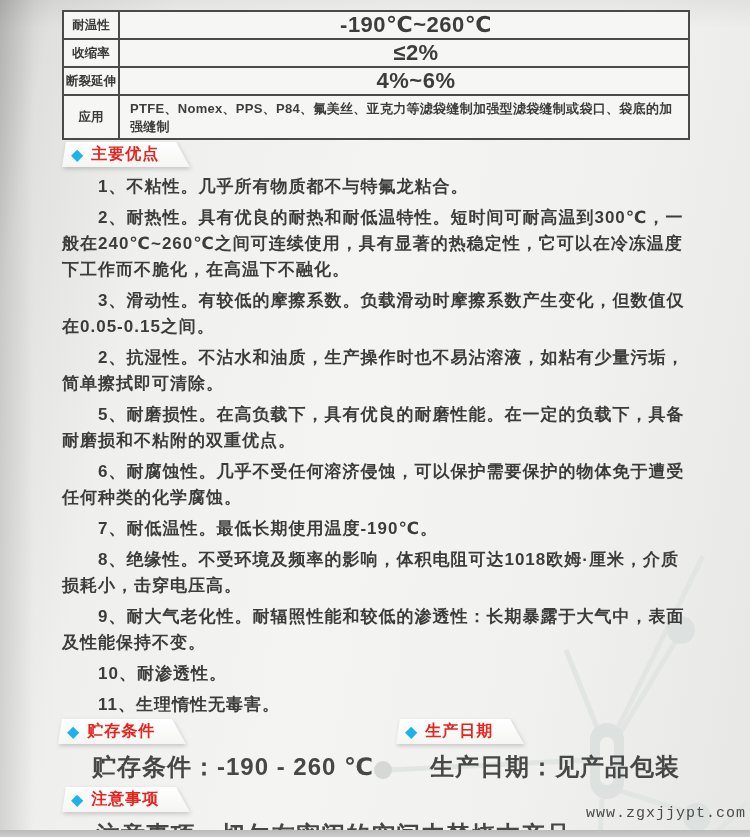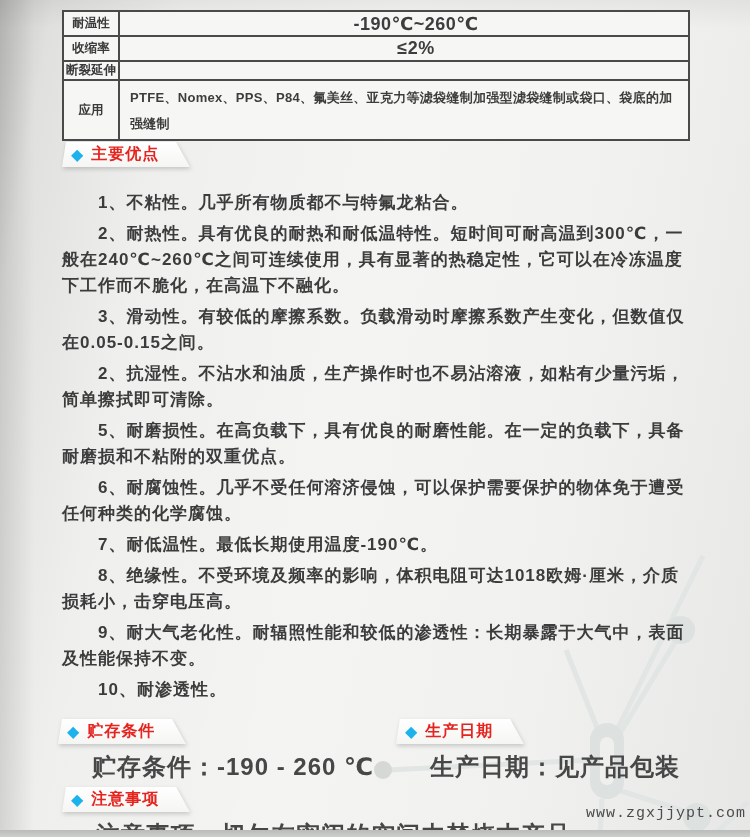--- a/index.html
+++ b/index.html
@@ -29,45 +29,45 @@
   .t-row{display:flex;border-top:2px solid #4a4a4a;}
   .t-row:first-child{border-top:none;}
   .t-label{
     width:50px;flex:0 0 50px;border-right:2px solid #4a4a4a;
     display:flex;align-items:center;justify-content:center;
     font-size:12.5px;font-weight:bold;color:#3a3a3a;text-align:center;
     padding:0 2px;
   }
   .t-value{
     flex:1;display:flex;align-items:center;justify-content:center;
-    font-size:18px;font-weight:bold;color:#3d3d3d;letter-spacing:0.5px;
+    font-size:22px;font-weight:bold;color:#3d3d3d;letter-spacing:0.5px;
     min-height:23px;
     padding-left:24px;
   }
   .t-row-tall .t-value{
-    justify-content:flex-start;font-size:13px;line-height:26px;
+    justify-content:flex-start;font-size:13px;line-height:18px;
     letter-spacing:0.3px;padding:2px 10px;min-height:36px;
     display:block;padding-top:4px;box-sizing:border-box;
   }
   .t-row-tall .t-label{font-size:12.5px;}
 
   
   .banner-wrap{filter:drop-shadow(1px 2px 2px rgba(0,0,0,0.18));width:128px;}
   .banner{
     position:relative;height:25px;width:128px;
     background:linear-gradient(#ffffff,#f5f5f3);
     clip-path:polygon(4px 0,calc(100% - 14px) 0,100% 100%,0 100%);
     display:flex;align-items:center;gap:8px;padding-left:9px;box-sizing:border-box;
   }
   .diamond{color:#1cb2ec;font-size:16px;line-height:1;}
   .banner-title{color:#e5241f;font-weight:bold;font-size:16px;letter-spacing:1px;white-space:nowrap;}
 
   
   .advantages{position:absolute;left:62px;top:142px;width:630px;}
-  .adv-list{margin-top:23px;}
+  .adv-list{margin-top:7px;}
   .adv-item{
     margin:0 0 5px 0;
     font-size:17px;font-weight:bold;color:#3c3c3c;
     line-height:26px;letter-spacing:1px;text-indent:36px;
   }
 
   
   .info-section{position:absolute;}
   .info-value{
     margin:7px 0 0 34px;
@@ -117,20 +117,21 @@
           <div class="t-row">
             <div class="t-label">耐温性</div>
             <div class="t-value">-190℃~260℃</div>
           </div>
           <div class="t-row">
             <div class="t-label">收缩率</div>
             <div class="t-value">≤2%</div>
           </div>
           <div class="t-row">
             <div class="t-label">断裂延伸</div>
+            <div class="t-value">4%~6%</div>
           </div>
           <div class="t-row t-row-tall">
             <div class="t-label">应用</div>
             <div class="t-value">PTFE、Nomex、PPS、P84、氟美丝、亚克力等滤袋缝制加强型滤袋缝制或袋口、袋底的加强缝制</div>
           </div>
         </div>
     </div>
 
     <section class="advantages">
       <div class="banner-wrap">
@@ -143,20 +144,21 @@
           <p class="adv-item">1、不粘性。几乎所有物质都不与特氟龙粘合。</p>
           <p class="adv-item">2、耐热性。具有优良的耐热和耐低温特性。短时间可耐高温到300℃，一般在240℃~260℃之间可连续使用，具有显著的热稳定性，它可以在冷冻温度下工作而不脆化，在高温下不融化。</p>
           <p class="adv-item">3、滑动性。有较低的摩擦系数。负载滑动时摩擦系数产生变化，但数值仅在0.05-0.15之间。</p>
           <p class="adv-item">2、抗湿性。不沾水和油质，生产操作时也不易沾溶液，如粘有少量污垢，简单擦拭即可清除。</p>
           <p class="adv-item">5、耐磨损性。在高负载下，具有优良的耐磨性能。在一定的负载下，具备耐磨损和不粘附的双重优点。</p>
           <p class="adv-item">6、耐腐蚀性。几乎不受任何溶济侵蚀，可以保护需要保护的物体免于遭受任何种类的化学腐蚀。</p>
           <p class="adv-item">7、耐低温性。最低长期使用温度-190℃。</p>
           <p class="adv-item">8、绝缘性。不受环境及频率的影响，体积电阻可达1018欧姆·厘米，介质损耗小，击穿电压高。</p>
           <p class="adv-item">9、耐大气老化性。耐辐照性能和较低的渗透性：长期暴露于大气中，表面及性能保持不变。</p>
           <p class="adv-item">10、耐渗透性。</p>
+          <p class="adv-item">11、生理惰性无毒害。</p>
         </div>
     </section>
 
     <section class="info-section sec-storage">
       <div class="banner-wrap">
         <div class="banner">
           <span class="diamond">◆</span>
           <span class="banner-title">贮存条件</span>
         </div>
       </div>

